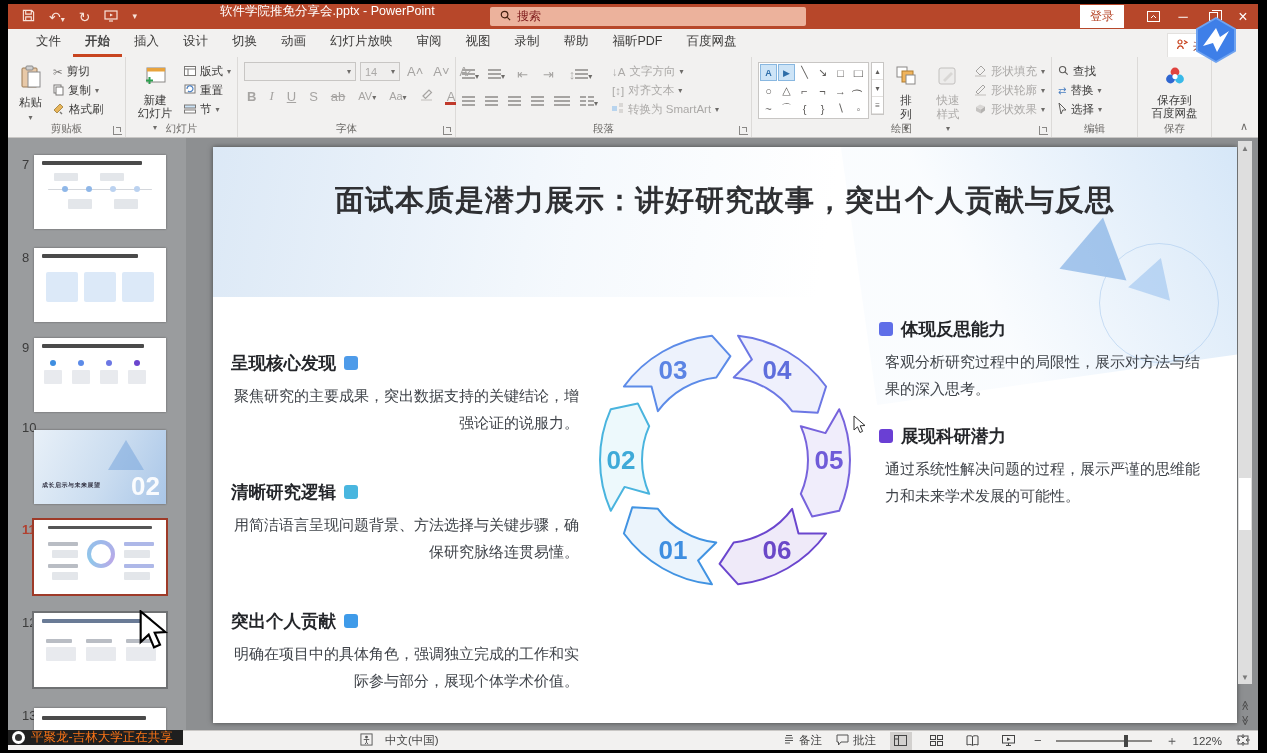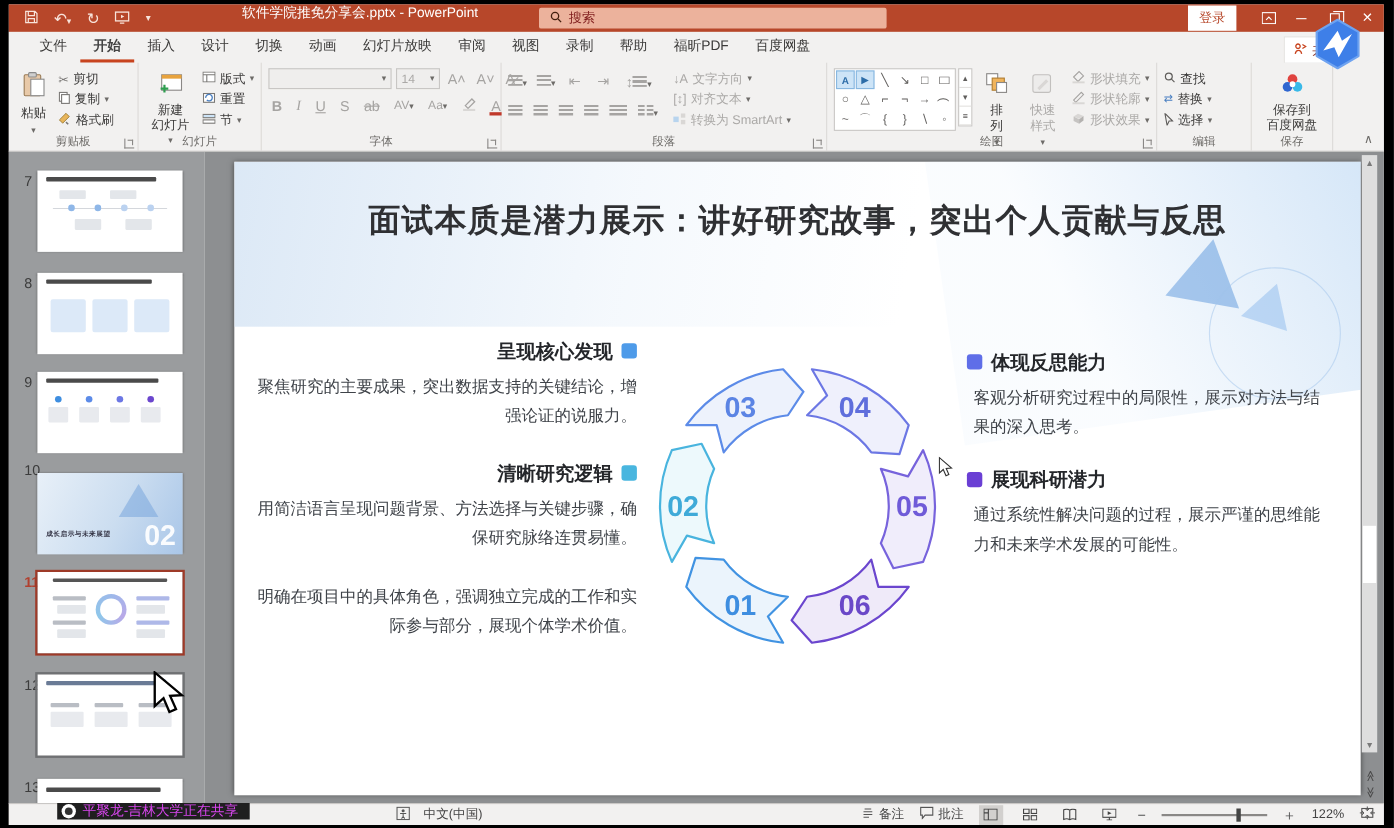--- a/index.html
+++ b/index.html
@@ -89,21 +89,21 @@
   .slide-deco2 { position:absolute; right:-40px; top:-30px; width:420px; height:260px;
     background:linear-gradient(250deg,rgba(170,205,240,.55),rgba(220,235,250,.15) 70%);
     transform:rotate(-8deg); }
   .tri { position:absolute; width:0; height:0; }
   .s-title { position:absolute; left:40px; right:40px; top:34px; text-align:center;
     font-size:29px; font-weight:bold; color:#2f3033; letter-spacing:1px; }
   .s-col { position:absolute; font-size:15px; color:#3f4349; }
   .s-left { left:18px; width:348px; top:160px; text-align:right; }
   .s-right { left:666px; width:334px; top:170px; }
   .h-row { display:flex; align-items:center; gap:8px; font-size:17.5px; font-weight:bold; color:#24262a; }
-  .s-left .h-row { justify-content:flex-end; }
+  .s-left .h-row { justify-content:flex-start;margin-top:44px; }
   .marker { width:14px; height:14px; border-radius:3px; flex:0 0 auto; }
   .ibody { margin-top:7px; line-height:1.8; }
   .s-left .item { margin-bottom:26px; }
   .s-right .item { margin-bottom:22px; }
   .s-right .ibody { margin-left:6px; }
   #cycle-svg { position:absolute; left:372px; top:170px; }
 
   .cursor-sm { position:absolute; left:640px; top:268px; width:14px; }
   .cursor-big { position:absolute; left:130px; width:32px; z-index:20; }
 
@@ -112,22 +112,22 @@
     display:flex; flex-direction:column; align-items:center; }
   .sarrow { height:14px; color:#7a7a7a; font-size:8px; display:flex; align-items:center; }
   .sthumb { position:absolute; top:62%; width:12px; height:52px; background:#fff; left:1px; }
   .navbtns { position:absolute; right:6px; bottom:4px; width:14px; display:flex;
     flex-direction:column; gap:4px; align-items:center; color:#4a4a4a; font-size:10px; }
   .navbtns span { transform:rotate(90deg); display:block; }
 
   
   .statusbar { height:20px; background:#F2F1F0; border-top:1px solid #C9C7C5; display:flex;
     align-items:center; font-size:11.5px; color:#444; position:relative; flex:0 0 auto; }
-  .sharepill { position:absolute; left:0; top:-1px; height:15px; background:#1f1f1f; color:#d946ef;
-    display:flex; align-items:center; gap:6px; padding:0 10px 0 4px; font-size:12.5px; z-index:5;margin-left:44px; }
+  .sharepill { position:absolute; left:0; top:-1px; height:15px; background:#1f1f1f; color:#f97316;
+    display:flex; align-items:center; gap:6px; padding:0 10px 0 4px; font-size:12.5px; z-index:5; }
   .pillicon { width:13px; height:13px; border-radius:50%; background:#fff; position:relative; }
   .pillicon::after { content:""; position:absolute; left:3px; top:3px; width:7px; height:7px;
     border-radius:50%; background:#333; }
   .sb-left { display:flex; align-items:center; gap:12px; padding-left:352px; }
   .sb-right { margin-left:auto; display:flex; align-items:center; gap:14px; padding-right:8px; }
   .viewbtn { width:22px; height:18px; display:flex; align-items:center; justify-content:center; }
   .viewbtn.on { background:#D2D0CE; }
   .ztrack { width:96px; height:2px; background:#8a8886; position:relative; }
   .zthumb { position:absolute; left:68px; top:-5px; width:4px; height:12px; background:#444; }
 </style>
@@ -588,20 +588,24 @@
             <div class="ibody">聚焦研究的主要成果，突出数据支持的关键结论，增强论证的说服力。</div>
           </div>
           <div class="item">
             <div class="h-row">
                 <span>清晰研究逻辑</span>
                 <span class="marker" style="background: rgb(73, 182, 223);"></span>
               </div>
             <div class="ibody">用简洁语言呈现问题背景、方法选择与关键步骤，确保研究脉络连贯易懂。</div>
           </div>
           <div class="item">
+            <div class="h-row">
+                <span>突出个人贡献</span>
+                <span class="marker" style="background: rgb(63, 155, 233);"></span>
+              </div>
             <div class="ibody">明确在项目中的具体角色，强调独立完成的工作和实际参与部分，展现个体学术价值。</div>
           </div>
         </div>
 
         <svg id="cycle-svg" width="280" height="286" viewBox="0 0 280 286">
             <path d="M126.9,267.3 A125 125 0 0 1 38.9,216.5 L47.3,190.2 L72.9,191.8 A83 83 0 0 0 131.3,225.5 L113.1,243.5 Z" fill="#EBF4FC" stroke="#4193E2" stroke-width="2" stroke-linejoin="round"></path>
             <text x="88.0" y="233.1" fill="#3E8EE0" text-anchor="middle" dominant-baseline="central" font-size="26" font-weight="bold">01</text>
             <path d="M25.8,193.8 A125 125 0 0 1 25.8,92.2 L52.8,86.4 L64.2,109.2 A83 83 0 0 0 64.2,176.8 L39.5,169.9 Z" fill="#EDF9FC" stroke="#49B4DE" stroke-width="2" stroke-linejoin="round"></path>
             <text x="36.0" y="143.0" fill="#3FAAD8" text-anchor="middle" dominant-baseline="central" font-size="26" font-weight="bold">02</text>
             <path d="M38.9,69.5 A125 125 0 0 1 126.9,18.7 L145.4,39.1 L131.3,60.5 A83 83 0 0 0 72.9,94.2 L66.5,69.5 Z" fill="#EDF2FC" stroke="#5C8BE8" stroke-width="2" stroke-linejoin="round"></path>

